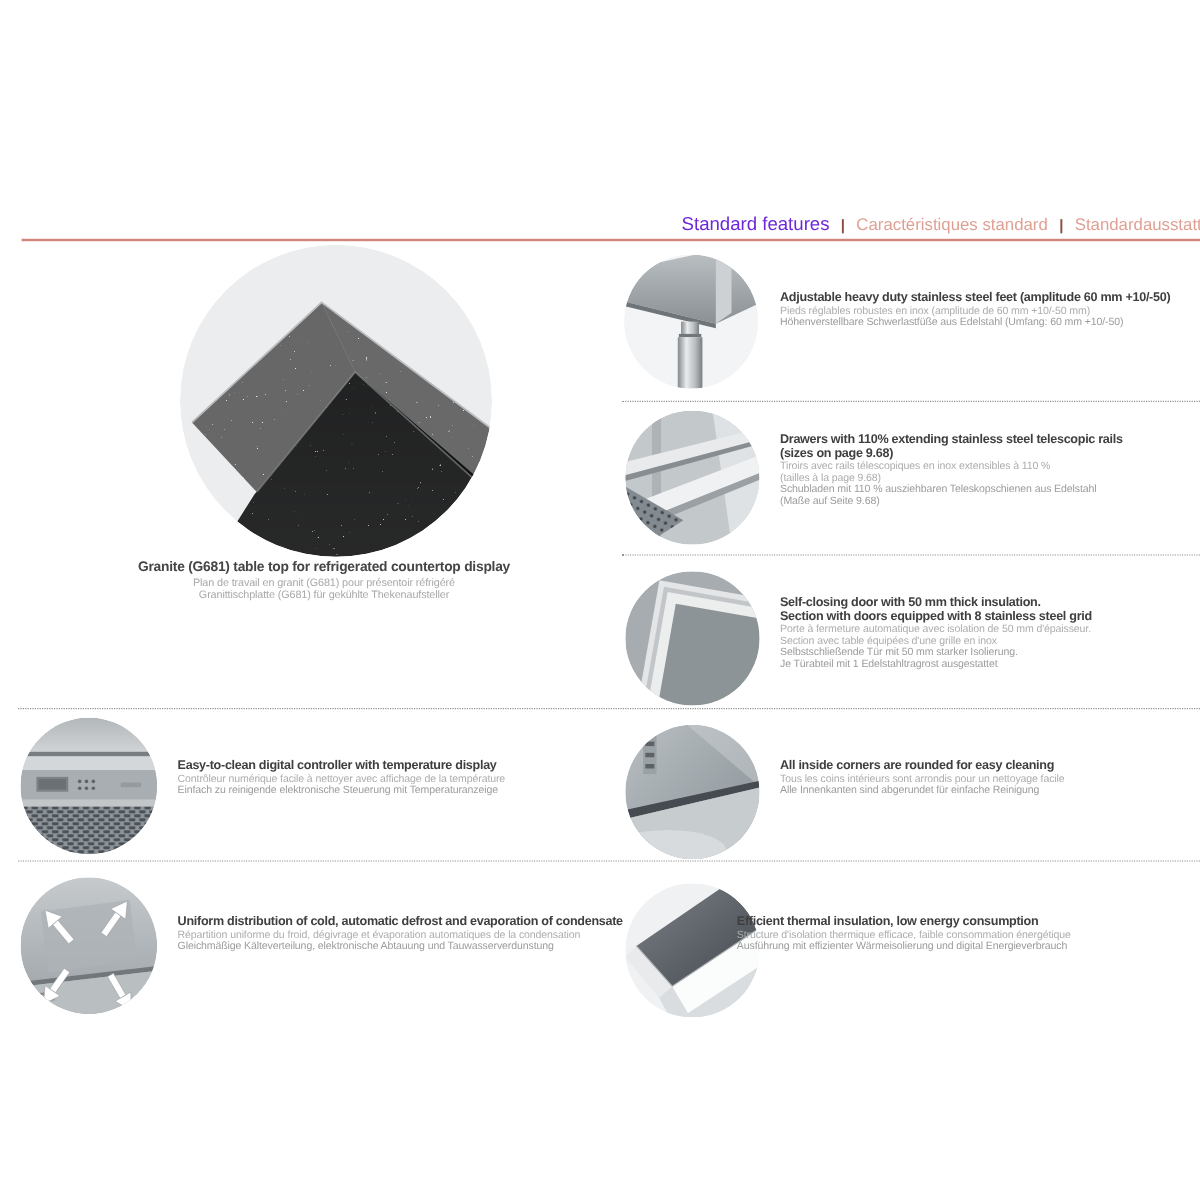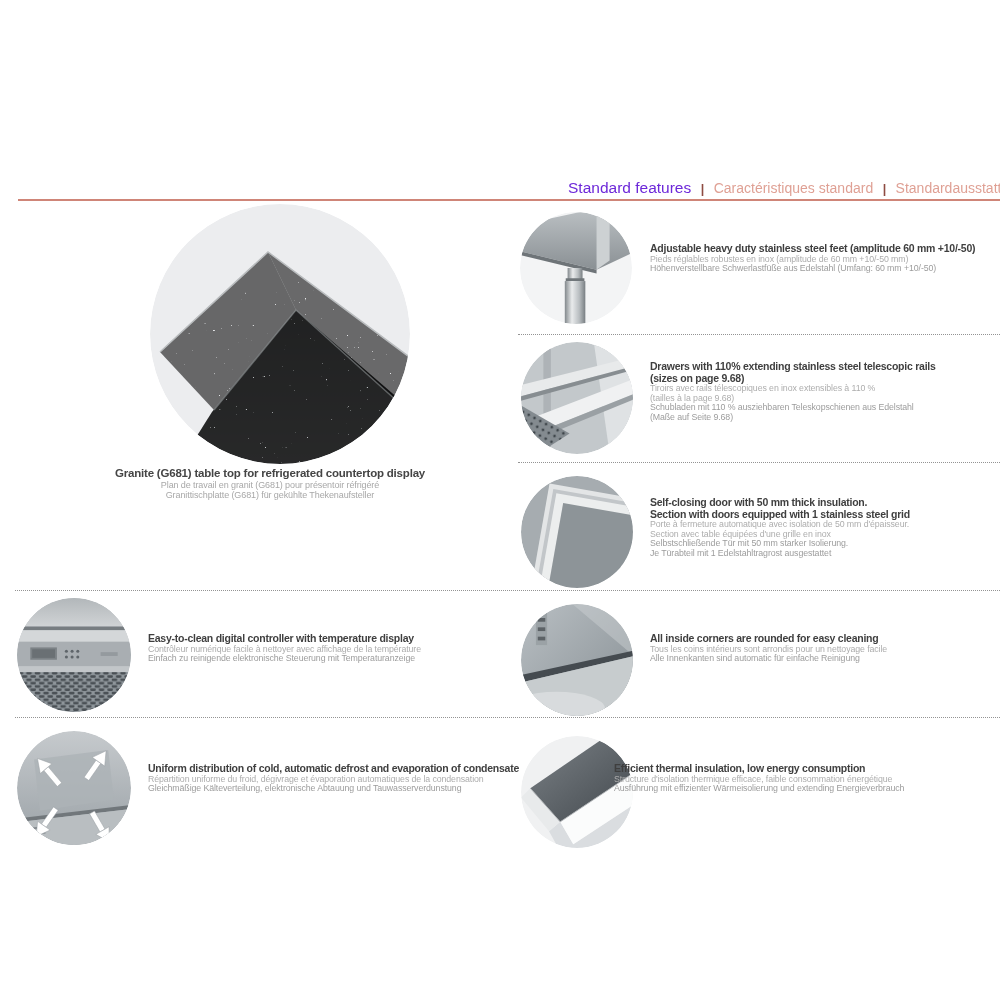--- a/index.html
+++ b/index.html
@@ -164,21 +164,21 @@
           <rect x="22" y="14" width="160" height="160" fill="#e3e5e6"></rect>
           <rect x="27" y="19" width="160" height="160" fill="#c2c6c9"></rect>
           <rect x="31" y="23" width="160" height="160" fill="#eceeee"></rect>
           <rect x="40" y="32" width="160" height="160" fill="#8d9498"></rect>
         </g>
       </g>
     </svg>
   </div>
   <div class="ftext" style="left:650px; top:497px;">
     <div class="ftitle">Self-closing door with 50 mm thick insulation.</div>
-    <div class="ftitle">Section with doors equipped with 1 stainless steel grid</div>
+    <div class="ftitle">Section with doors equipped with 8 stainless steel grid</div>
     <div class="fsub">Porte à fermeture automatique avec isolation de 50 mm d'épaisseur.</div>
     <div class="fsub">Section avec table équipées d'une grille en inox</div>
     <div class="fsub de">Selbstschließende Tür mit 50 mm starker Isolierung.</div>
     <div class="fsub de">Je Türabteil mit 1 Edelstahltragrost ausgestattet</div>
   </div>
 
   <div class="circle" style="left:521px; top:604px; width:112px; height:112px;">
     <svg viewBox="0 0 120 120" aria-hidden="true">
       <defs>
         <clipPath id="co-c">
@@ -199,21 +199,21 @@
         <rect x="18" y="5" width="8" height="4" fill="#5c6266"></rect>
         <rect x="18" y="15" width="8" height="4" fill="#5c6266"></rect>
         <rect x="18" y="25" width="8" height="4" fill="#5c6266"></rect>
         <rect x="18" y="35" width="8" height="4" fill="#5c6266"></rect>
       </g>
     </svg>
   </div>
   <div class="ftext" style="left:650px; top:633px;">
     <div class="ftitle">All inside corners are rounded for easy cleaning</div>
     <div class="fsub">Tous les coins intérieurs sont arrondis pour un nettoyage facile</div>
-    <div class="fsub de">Alle Innenkanten sind automatic für einfache Reinigung</div>
+    <div class="fsub de">Alle Innenkanten sind abgerundet für einfache Reinigung</div>
   </div>
 
   <div class="circle" style="left:521px; top:736px; width:112px; height:112px;">
     <svg viewBox="0 0 120 120" aria-hidden="true">
       <defs>
         <clipPath id="in-c">
             <circle cx="60" cy="60" r="60"></circle>
           </clipPath>
         <linearGradient id="in-top" x1="0" y1="0" x2="1" y2="1">
           <stop offset="0" stop-color="#7a8085"></stop>
@@ -226,21 +226,21 @@
         <polygon points="42,92 120,40 120,74 56,116" fill="#fbfcfc"></polygon>
         <polygon points="10,56 42,92 30,102 0,66" fill="#e8eaeb"></polygon>
         <polygon points="10,56 86,4 120,20 120,40 42,92" fill="url(#in-top)"></polygon>
         <polyline points="10,56 42,92 120,40" fill="none" stroke="#b0b4b7" stroke-width="1"></polyline>
       </g>
     </svg>
   </div>
   <div class="ftext" style="left:614px; top:763px;">
     <div class="ftitle">Efficient thermal insulation, low energy consumption</div>
     <div class="fsub">Structure d'isolation thermique efficace, faible consommation énergétique</div>
-    <div class="fsub de">Ausführung mit effizienter Wärmeisolierung und extending Energieverbrauch</div>
+    <div class="fsub de">Ausführung mit effizienter Wärmeisolierung und digital Energieverbrauch</div>
   </div>
 
   <div class="circle" style="left:17px; top:598px; width:114px; height:114px;">
     <svg viewBox="0 0 120 120" aria-hidden="true">
       <defs>
         <clipPath id="ct-c">
             <circle cx="60" cy="60" r="60"></circle>
           </clipPath>
         <linearGradient id="ct-brush" x1="0" y1="0" x2="0" y2="1">
           <stop offset="0" stop-color="#b2b7ba"></stop>

